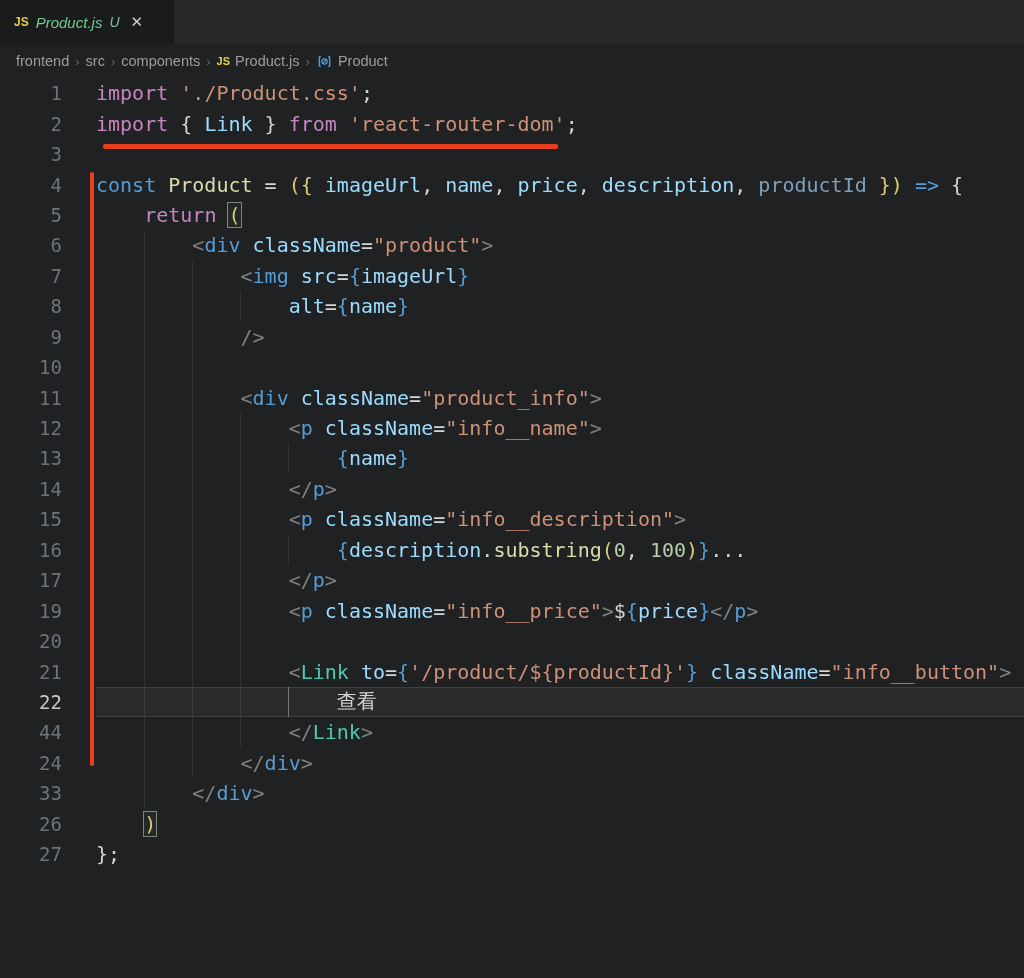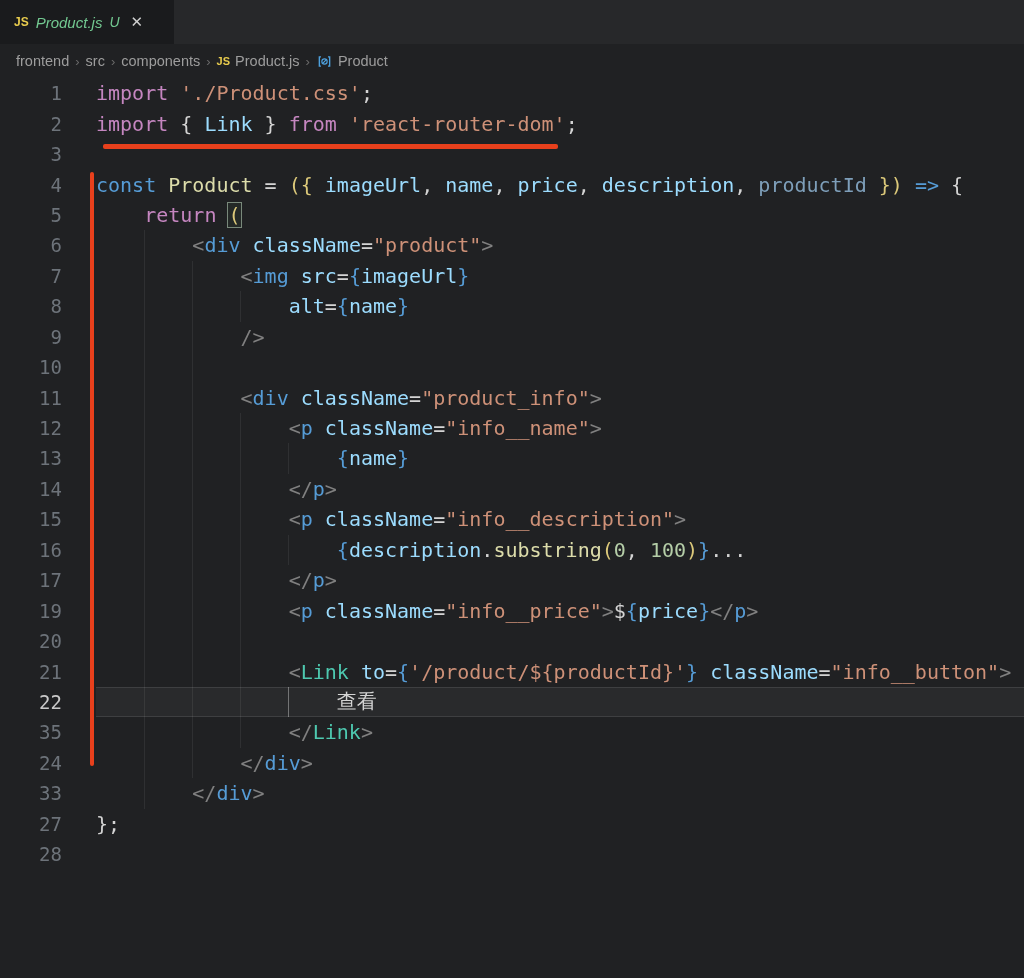--- a/index.html
+++ b/index.html
@@ -215,38 +215,38 @@
     <div class="row">
       <div class="line-highlight"></div>
       <span class="gutter active">22</span>
       <div class="guide" style="left: 144px;"></div>
       <div class="guide" style="left: 192px;"></div>
       <div class="guide" style="left: 240px;"></div>
       <div class="guide active" style="left: 288px;"></div>
       <span class="code"><span style="color: rgb(212, 212, 212);">                    查看</span></span>
     </div>
     <div class="row">
-      <span class="gutter">35</span>
+      <span class="gutter">44</span>
       <div class="guide" style="left: 144px;"></div>
       <div class="guide" style="left: 192px;"></div>
       <div class="guide" style="left: 240px;"></div>
       <span class="code"><span style="color: rgb(212, 212, 212);">                </span><span style="color: rgb(128, 128, 128);">&lt;/</span><span style="color: rgb(78, 201, 176);">Link</span><span style="color: rgb(128, 128, 128);">&gt;</span></span>
     </div>
     <div class="row">
       <span class="gutter">24</span>
       <div class="guide" style="left: 144px;"></div>
       <div class="guide" style="left: 192px;"></div>
       <span class="code"><span style="color: rgb(212, 212, 212);">            </span><span style="color: rgb(128, 128, 128);">&lt;/</span><span style="color: rgb(86, 156, 214);">div</span><span style="color: rgb(128, 128, 128);">&gt;</span></span>
     </div>
     <div class="row">
       <span class="gutter">33</span>
       <div class="guide" style="left: 144px;"></div>
       <span class="code"><span style="color: rgb(212, 212, 212);">        </span><span style="color: rgb(128, 128, 128);">&lt;/</span><span style="color: rgb(86, 156, 214);">div</span><span style="color: rgb(128, 128, 128);">&gt;</span></span>
+    </div>
+    <div class="row">
+      <span class="gutter">26</span>
+      <span class="code"><span style="color: rgb(212, 212, 212);">    </span><span class="boxed" style="color: rgb(220, 201, 122);">)</span></span>
     </div>
     <div class="row">
       <span class="gutter">27</span>
       <span class="code"><span style="color: rgb(212, 212, 212);">};</span></span>
     </div>
-    <div class="row">
-      <span class="gutter">28</span>
-      <span class="code"></span>
-    </div>
   </div>
 
 </body></html>

